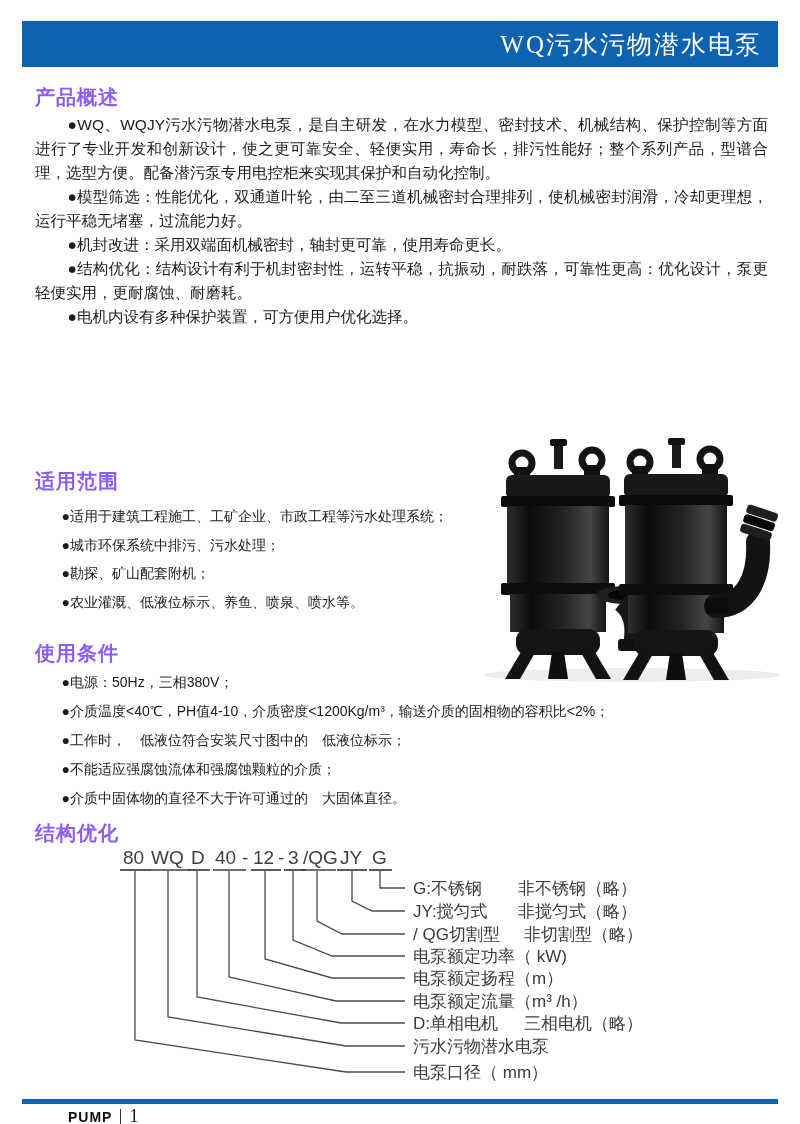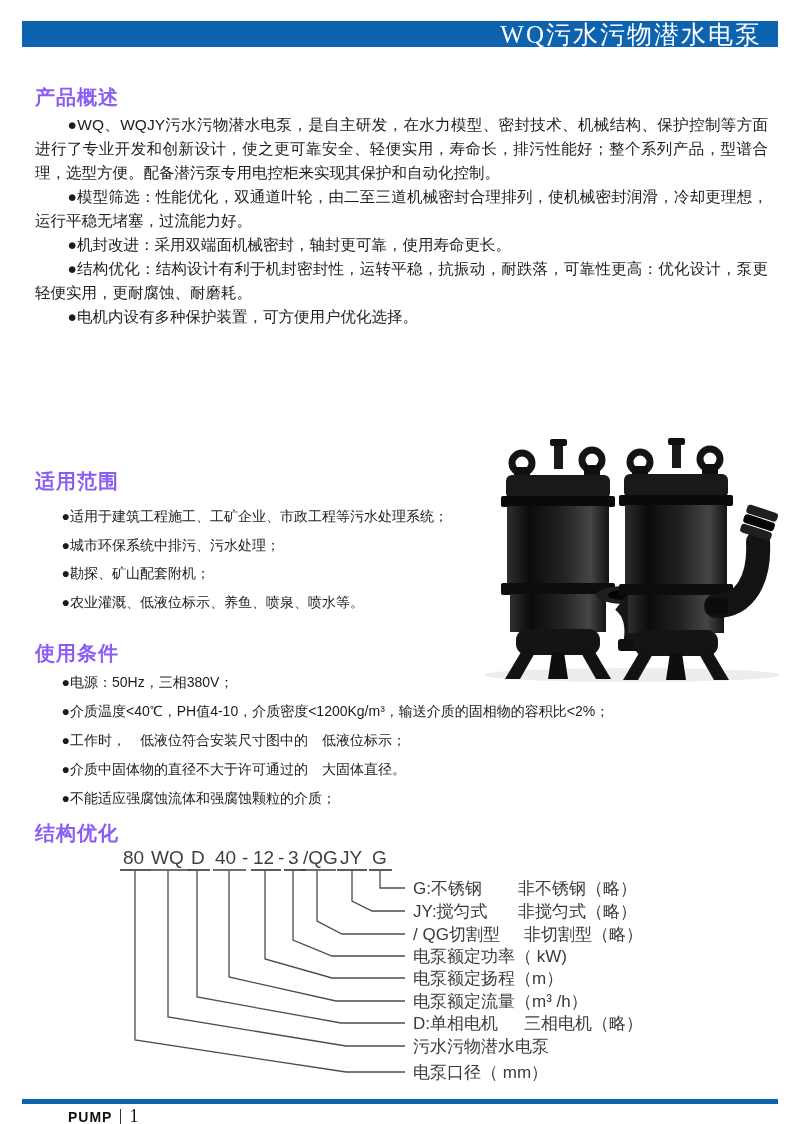--- a/index.html
+++ b/index.html
@@ -1,19 +1,19 @@
 <!DOCTYPE html>
 <html><head>
 <meta charset="utf-8">
 <style>
   html,body{margin:0;padding:0;background:#fff;}
   .page{position:relative;width:800px;height:1124px;background:#fff;overflow:hidden;
         font-family:"Liberation Sans",sans-serif;color:#1c1c1c;}
   
-  .topbar{position:absolute;left:22px;top:21px;width:756px;height:26px;background:#0e63b0;
+  .topbar{position:absolute;left:22px;top:21px;width:756px;height:46px;background:#0e63b0;
           display:flex;align-items:center;justify-content:flex-end;box-sizing:border-box;padding-right:16px;}
   .topbar .title{color:#ffffff;font-size:25px;letter-spacing:2px;font-family:"Liberation Serif",serif;}
   
   .sec-h{position:absolute;left:35px;font-size:20px;font-weight:bold;color:#8b5cf6;letter-spacing:1px;}
   
   .overview{position:absolute;left:35px;top:113px;width:733px;}
   .overview p{margin:0;font-size:15.5px;line-height:24px;text-indent:2.1em;text-align:justify;color:#1c1c1c;}
   
   .blist{position:absolute;left:35px;margin:0;padding:0;list-style:none;}
   .blist li{font-size:14px;line-height:28.5px;text-indent:1.9em;white-space:nowrap;color:#1c1c1c;}
@@ -119,22 +119,22 @@
       </g>
       <rect x="118" y="168" width="22" height="16" rx="3" fill="#0c0c0c"></rect>
     </g>
   </svg>
 
   <div class="sec-h" style="top:640px;">使用条件</div>
   <ul class="blist cond" style="top:668px;">
     <li>●电源：50Hz，三相380V；</li>
     <li>●介质温度&lt;40℃，PH值4-10，介质密度&lt;1200Kg/m³，输送介质的固相物的容积比&lt;2%；</li>
     <li>●工作时，　低液位符合安装尺寸图中的　低液位标示；</li>
+    <li>●不能适应强腐蚀流体和强腐蚀颗粒的介质；</li>
     <li>●介质中固体物的直径不大于许可通过的　大固体直径。</li>
-    <li>●不能适应强腐蚀流体和强腐蚀颗粒的介质；</li>
   </ul>
 
   <div class="sec-h" style="top:820px;">结构优化</div>
   <svg class="model-svg" viewBox="0 0 800 250">
 
     <text class="code" x="123" y="19">80</text>
     <text class="code" x="151" y="19">WQ</text>
     <text class="code" x="191" y="19">D</text>
     <text class="code" x="215" y="19">40</text>
     <text class="code" x="242" y="19">-</text>

